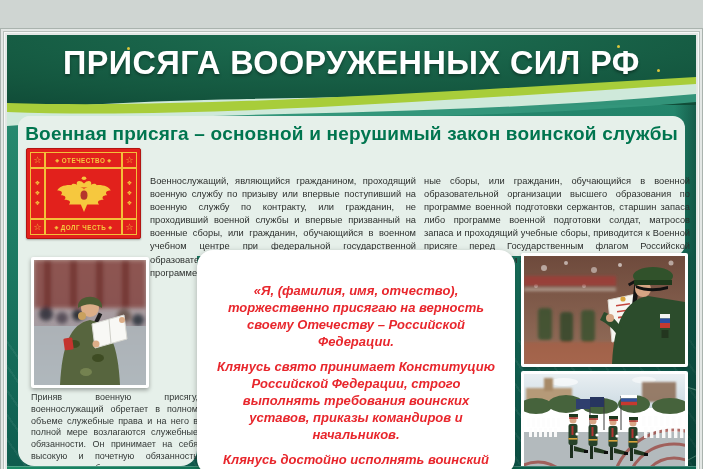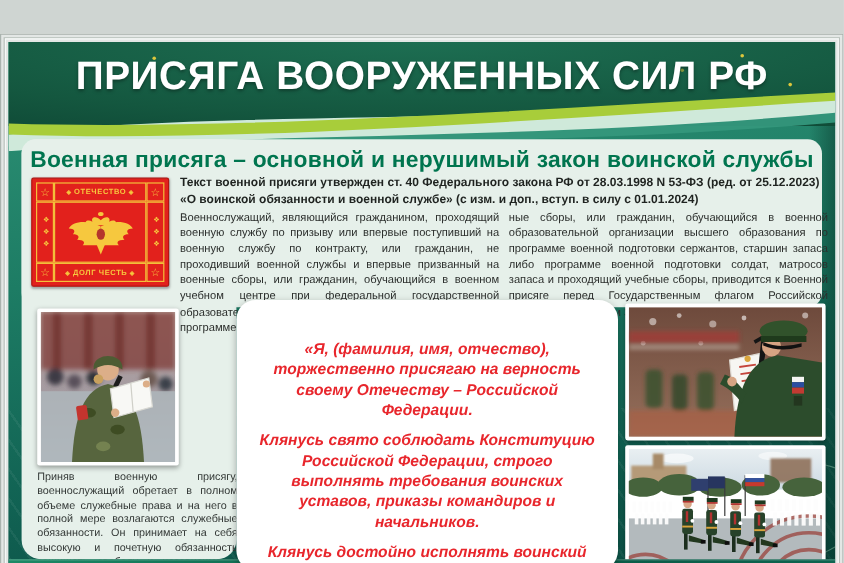--- a/index.html
+++ b/index.html
@@ -98,21 +98,20 @@
     <svg class="ribbons" viewBox="0 0 689 50" preserveAspectRatio="none">
       <path d="M0 46 C200 32 460 36 689 14 L689 26 C460 46 200 42 0 50 Z" fill="#35977c" opacity=".95"></path>
       <path d="M0 36 C170 16 400 28 689 6 L689 18 C420 42 200 34 0 50 Z" fill="#cfe9da"></path>
       <path d="M0 27 C190 33 440 15 689 1 L689 8 C440 24 190 43 0 36 Z" fill="#a8cd3a"></path>
     </svg>
 
     <div class="panel-left"></div>
     <div class="panel-top"></div>
 
     <div class="subtitle">Военная присяга – основной и нерушимый закон воинской службы</div>
-    <div class="law-note">Текст военной присяги утвержден ст. 40 Федерального закона РФ от 28.03.1998 N 53-ФЗ (ред. от 25.12.2023) «О воинской обязанности и военной службе» (с изм. и доп., вступ. в силу с 01.01.2024)</div>
 
     <div class="intro">
       <div>Военнослужащий, являющийся гражданином, проходящий военную службу по призыву или впервые поступивший на военную службу по контракту, или гражданин, не проходивший военной службы и впервые призванный на военные сборы, или гражданин, обучающийся в военном учебном центре при федеральной государственной образовательной организации высшего образования по программе военной подготовки и проходящий учеб-</div>
       <div>ные сборы, или гражданин, обучающийся в военной образовательной организации высшего образования по программе военной подготовки сержантов, старшин запаса либо программе военной подготовки солдат, матросов запаса и проходящий учебные сборы, приводится к Военной присяге перед Государственным флагом Российской Федерации и Боевым Знаменем воинской части.</div>
     </div>
 
     <div class="banner">
       <div class="banner-grid">
         <div class="b-star">☆</div>
         <div class="b-word">
@@ -192,21 +191,21 @@
           <circle cx="62" cy="84" r="3.5" fill="#dcae88"></circle>
             <circle cx="88" cy="60" r="3" fill="#dcae88"></circle>
         </g>
       </svg>
     </div>
 
     <div class="photo-caption">Приняв военную присягу, военнослужащий обретает в полном объеме служебные права и на него в полной мере возлагаются служебные обязанности. Он принимает на себя высокую и почетную обязанность защищать свободу и независимость своей Родины и своего народа</div>
 
     <div class="oath-card">
       <p>«Я, (фамилия, имя, отчество), торжественно присягаю на верность своему Отечеству – Российской Федерации.</p>
-      <p>Клянусь свято соблюдать Конституцию Российской Федерации, строго выполнять требования воинских уставов, приказы командиров и начальников.</p>
+      <p>Клянусь свято принимает Конституцию Российской Федерации, строго выполнять требования воинских уставов, приказы командиров и начальников.</p>
       <p>Клянусь достойно исполнять воинский долг, мужественно защищать свободу, независимость и конституционный строй России, народ и Отечество»</p>
     </div>
 
     <div class="photo photo-r1">
       <svg width="161" height="108" viewBox="0 0 161 108">
         <defs>
           <linearGradient id="g2" x1="0" y1="0" x2="0" y2="1">
             <stop offset="0" stop-color="#6e4a3c"></stop>
               <stop offset="1" stop-color="#96705c"></stop>
           </linearGradient>

